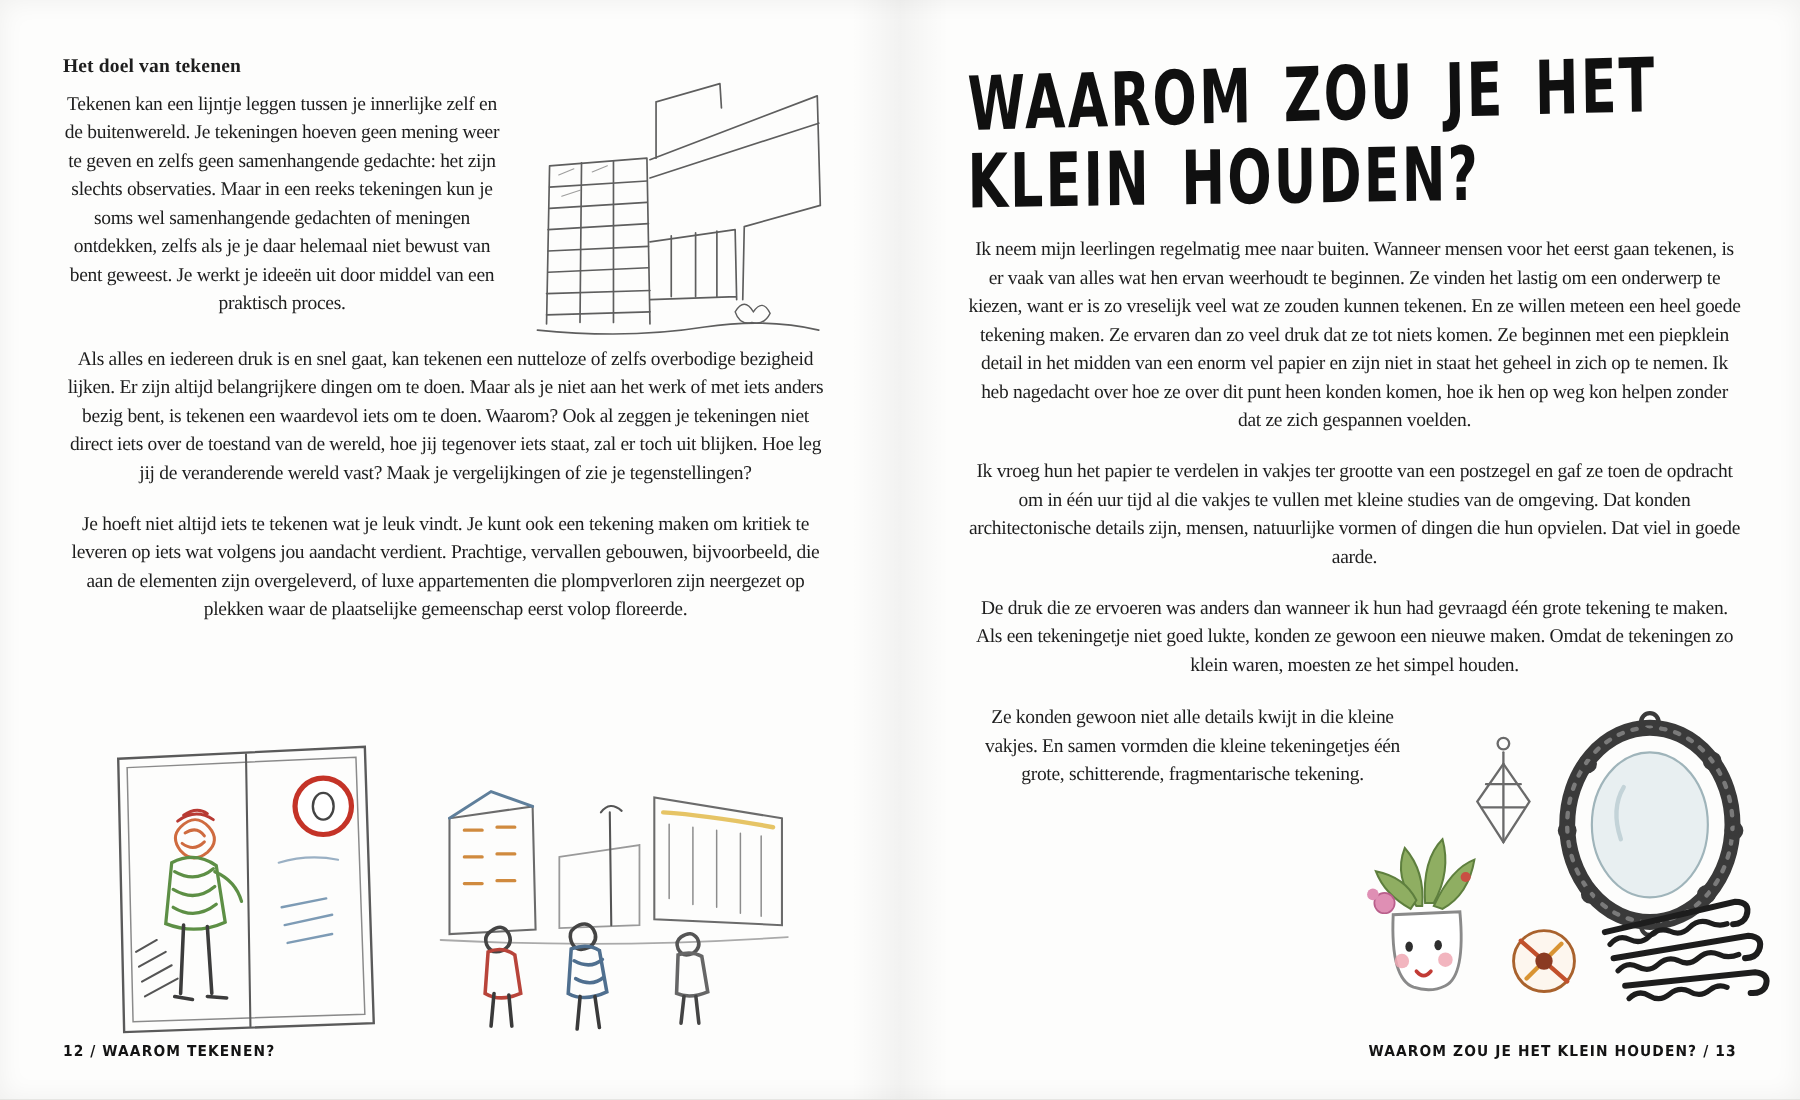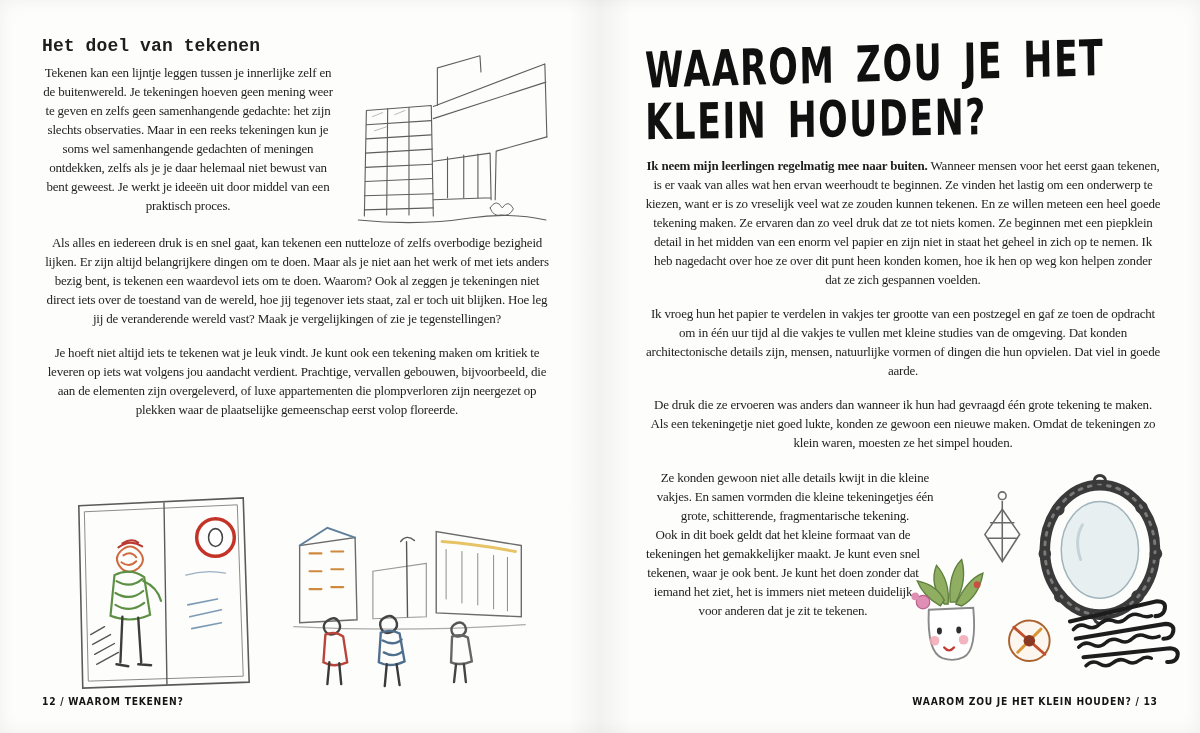--- a/index.html
+++ b/index.html
@@ -12,26 +12,26 @@
   .spread::after{ 
     content:"";position:absolute;left:568px;top:0;width:64px;height:100%;
     background:linear-gradient(to right,rgba(0,0,0,0) 0%,rgba(0,0,0,0.045) 50%,rgba(0,0,0,0) 100%);
     pointer-events:none;
   }
   .col{position:absolute;}
   #left-col{left:42px;top:36px;width:510px;}
   #right-col{left:645px;top:40px;width:516px;}
 
   .para{font-size:13px;line-height:19px;letter-spacing:-0.2px;margin:0 0 15px;text-align:center;}
-  .lead{font-weight:bold;}
+  .lead{font-weight:normal;}
   .lead::after{content:" ";}
 
   .section-heading{
-    font-family:Liberation Mono, monospace;font-weight:bold;
-    font-size:18px;margin:0 0 7px;letter-spacing:0.1px;
+    font-family:Liberation Serif, serif;font-weight:bold;
+    font-size:13px;margin:0 0 7px;letter-spacing:0.1px;
   }
 
   .display-heading{
     margin:0 0 18px;font-family:"DejaVu Sans",sans-serif;font-weight:800;
     font-size:47px;line-height:47px;letter-spacing:2px;word-spacing:9px;
     transform:scale(0.74,1.06);transform-origin:left top;white-space:nowrap;color:#101010;
   }
   .display-heading .hl{display:block;}
   .display-heading .hl1{transform:rotate(-1.1deg);}
   .display-heading .hl2{transform:rotate(-0.6deg);margin-top:4px;}
@@ -135,21 +135,20 @@
 
   <section class="col" id="right-col">
     <h1 class="display-heading">
       <span class="hl hl1">WAAROM ZOU JE HET</span>
       <span class="hl hl2">KLEIN HOUDEN?</span>
     </h1>
     <p class="para" id="r-para1"><span class="lead">Ik neem mijn leerlingen regelmatig mee naar buiten.</span><span>Wanneer mensen voor het eerst gaan tekenen, is er vaak van alles wat hen ervan weerhoudt te beginnen. Ze vinden het lastig om een onderwerp te kiezen, want er is zo vreselijk veel wat ze zouden kunnen tekenen. En ze willen meteen een heel goede tekening maken. Ze ervaren dan zo veel druk dat ze tot niets komen. Ze beginnen met een piepklein detail in het midden van een enorm vel papier en zijn niet in staat het geheel in zich op te nemen. Ik heb nagedacht over hoe ze over dit punt heen konden komen, hoe ik hen op weg kon helpen zonder dat ze zich gespannen voelden.</span></p>
     <p class="para" id="r-para2">Ik vroeg hun het papier te verdelen in vakjes ter grootte van een postzegel en gaf ze toen de opdracht om in één uur tijd al die vakjes te vullen met kleine studies van de omgeving. Dat konden architectonische details zijn, mensen, natuurlijke vormen of dingen die hun opvielen. Dat viel in goede aarde.</p>
     <p class="para" id="r-para3a" style="margin-bottom:16px;">De druk die ze ervoeren was anders dan wanneer ik hun had gevraagd één grote tekening te maken. Als een tekeningetje niet goed lukte, konden ze gewoon een nieuwe maken. Omdat de tekeningen zo klein waren, moesten ze het simpel houden.</p>
     <p class="para" id="r-para3b">Ze konden gewoon niet alle details kwijt in die kleine vakjes. En samen vormden die kleine tekeningetjes één grote, schitterende, fragmentarische tekening.</p>
-    <p class="para" id="r-para4">Ook in dit boek geldt dat het kleine formaat van de tekeningen het gemakkelijker maakt. Je kunt even snel tekenen, waar je ook bent. Je kunt het doen zonder dat iemand het ziet, het is immers niet meteen duidelijk voor anderen dat je zit te tekenen.</p>
   </section>
 
   <figure id="fig-cluster">
     <svg viewBox="0 0 300 220" aria-hidden="true">
       <g fill="none" stroke-linecap="round">
 
         <g stroke="#6a6a6a" stroke-width="1.6">
           <circle cx="112" cy="28" r="4"></circle>
           <path d="M112,34 L112,42"></path>
           <path d="M112,42 L130,68 L112,96 L94,68 Z"></path>

